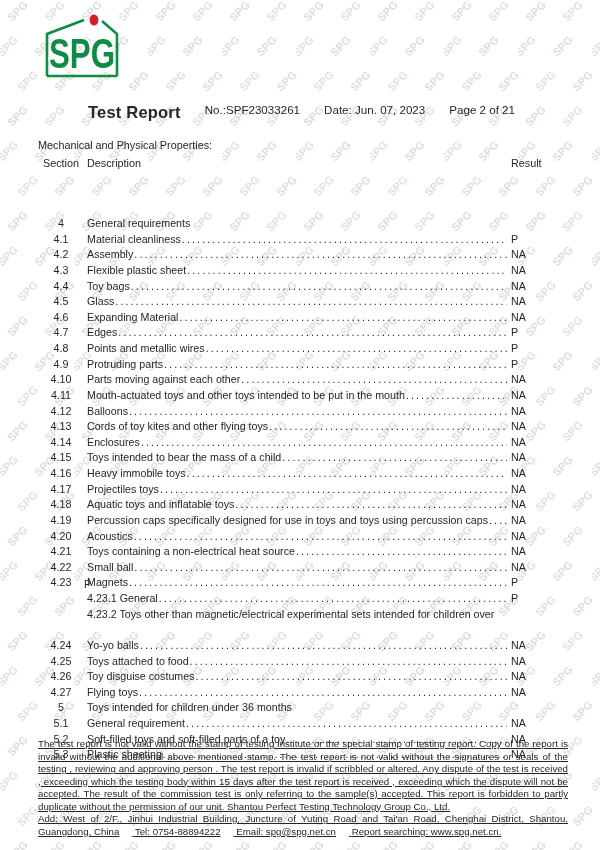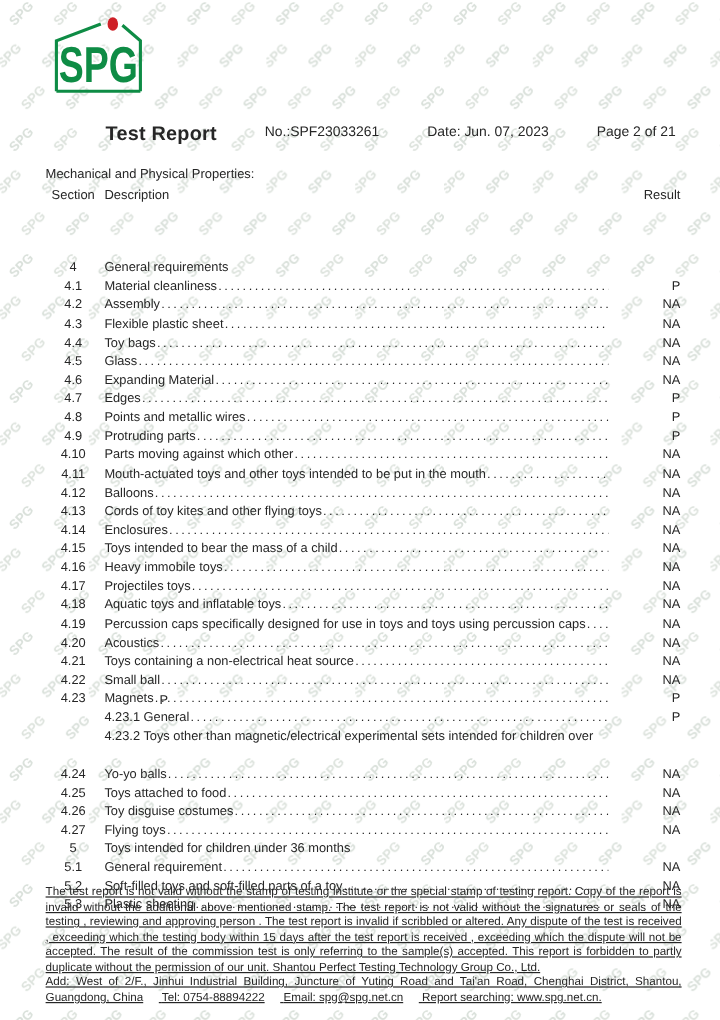--- a/index.html
+++ b/index.html
@@ -10,36 +10,36 @@
   .wm-layer{position:absolute;left:0;top:0;width:600px;height:850px;z-index:0;}
   .content{position:absolute;left:0;top:0;width:600px;height:850px;z-index:1;}
 
   .logo{position:absolute;left:44px;top:12px;width:76px;height:68px;}
 
   .report-head{
     position:absolute;left:88px;top:103px;right:30px;
     display:flex;align-items:flex-start;white-space:nowrap;
   }
   .report-title{font-size:16.5px;font-weight:bold;letter-spacing:.2px;}
-  .head-item{font-size:11.6px;margin-left:40px;}
+  .head-item{font-size:11.6px;margin-left:24px;}
 
   .table-caption{position:absolute;left:38px;top:139px;font-size:10.8px;}
 
   .table{position:absolute;left:38px;top:155px;right:33px;}
   .trow{display:flex;align-items:baseline;height:15.64px;line-height:15.64px;font-size:10.7px;}
   .trow.thead{height:16px;line-height:16px;font-size:10.8px;}
   .sec{flex:0 0 46px;text-align:center;}
   .desc{flex:1 1 auto;display:flex;align-items:baseline;overflow:hidden;padding-left:3px;}
   .dtext{white-space:nowrap;margin-top:45px;}
   .leader{flex:1 1 auto;overflow:hidden;white-space:nowrap;margin-left:1px;margin-right:4px;height:15.64px;}
   .leader::after{
     letter-spacing:2.1px;font-size:10.7px;
     content:"......................................................................................................................................................................................................................";
   }
-  .res{flex:0 0 56px;text-align:right;white-space:nowrap;}
+  .res{flex:0 0 56px;text-align:left;white-space:nowrap;}
   .thead .desc{display:block;}
 
   .footer{position:absolute;left:38px;top:738px;right:32px;font-size:9.7px;line-height:12.55px;}
   .footer p{margin:0;text-align:justify;text-decoration:underline;}
   .addr-part{margin-right:13px;}
   .addr-part:last-child{margin-right:0;}
 </style>
 </head>
 <body>
 
@@ -159,21 +159,21 @@
         <span class="sec">4.9</span>
         <span class="desc">
           <span class="dtext">Protruding parts</span>
           <span class="leader"></span>
         </span>
         <span class="res">P</span>
       </div>
       <div class="trow">
         <span class="sec">4.10</span>
         <span class="desc">
-          <span class="dtext">Parts moving against which other</span>
+          <span class="dtext">Parts moving against each other</span>
           <span class="leader"></span>
         </span>
         <span class="res">NA</span>
       </div>
       <div class="trow">
         <span class="sec">4.11</span>
         <span class="desc">
           <span class="dtext">Mouth-actuated toys and other toys intended to be put in the mouth</span>
           <span class="leader"></span>
         </span>

